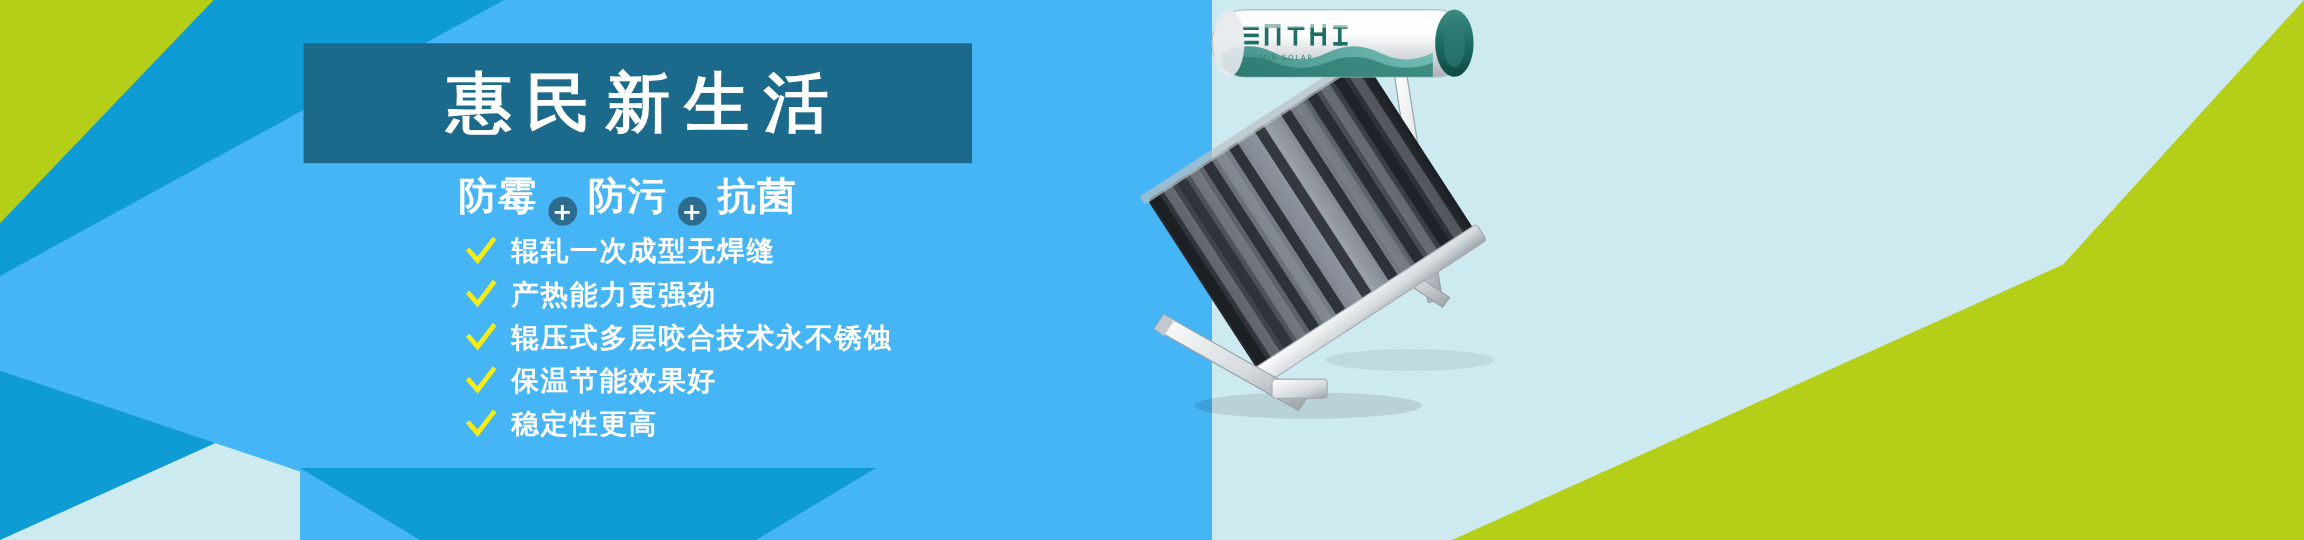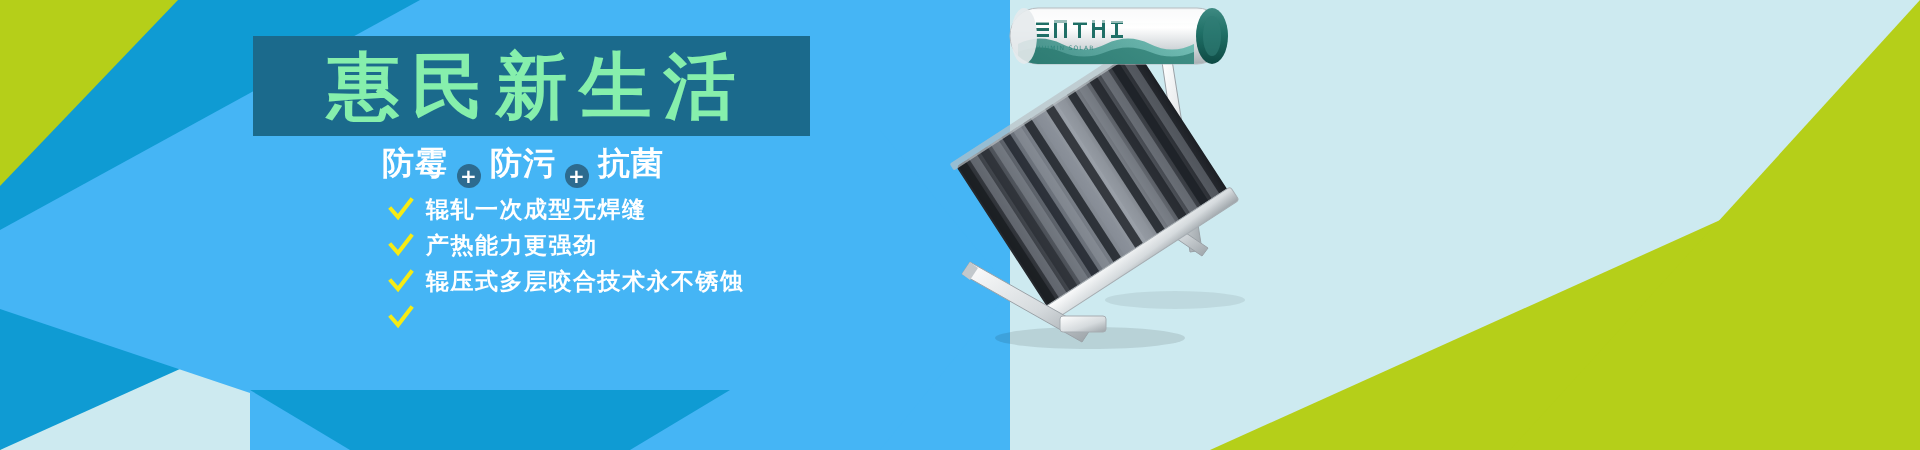--- a/index.html
+++ b/index.html
@@ -58,22 +58,22 @@
   }
 
   
   .title-block{
     left:253px;top:36px;
     width:557px;height:100px;
     background:#1b6a8c;
     display:flex;align-items:center;justify-content:center;
   }
   .title-text{
-    color:#86efac;
-    font-size:72px;
+    color:#ffffff;
+    font-size:54px;
     font-weight:bold;
     letter-spacing:12px;
     line-height:1;
     padding-left:12px;
     white-space:nowrap;
     font-family:"DejaVu Sans","Liberation Sans",sans-serif;
   }
 
   
   .subtitle{
@@ -278,22 +278,29 @@
       <span class="bullet-label">产热能力更强劲</span>
     </div>
 
     <div class="bullet-row">
       <svg class="check-icon" viewBox="0 0 26 26" xmlns="http://www.w3.org/2000/svg">
         <path d="M3 13 L10 21 L23 4" fill="none" stroke="#f6eb14" stroke-width="4" stroke-linecap="square" stroke-linejoin="miter"></path>
       </svg>
       <span class="bullet-label">辊压式多层咬合技术永不锈蚀</span>
     </div>
 
-
-    <div class="bullet-row">
-      <svg class="check-icon" viewBox="0 0 26 26" xmlns="http://www.w3.org/2000/svg">
-        <path d="M3 13 L10 21 L23 4" fill="none" stroke="#f6eb14" stroke-width="4" stroke-linecap="square" stroke-linejoin="miter"></path>
-      </svg>
+    <div class="bullet-row">
+      <svg class="check-icon" viewBox="0 0 26 26" xmlns="http://www.w3.org/2000/svg">
+        <path d="M3 13 L10 21 L23 4" fill="none" stroke="#f6eb14" stroke-width="4" stroke-linecap="square" stroke-linejoin="miter"></path>
+      </svg>
+      <span class="bullet-label">保温节能效果好</span>
+    </div>
+
+    <div class="bullet-row">
+      <svg class="check-icon" viewBox="0 0 26 26" xmlns="http://www.w3.org/2000/svg">
+        <path d="M3 13 L10 21 L23 4" fill="none" stroke="#f6eb14" stroke-width="4" stroke-linecap="square" stroke-linejoin="miter"></path>
+      </svg>
+      <span class="bullet-label">稳定性更高</span>
     </div>
 
   </div>
 
 </div>
 
 </body></html>

